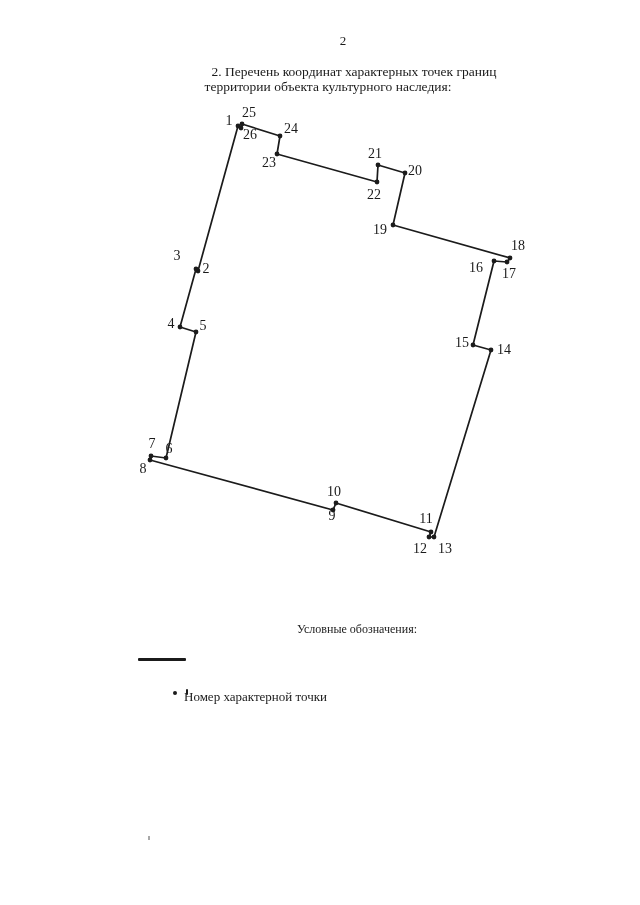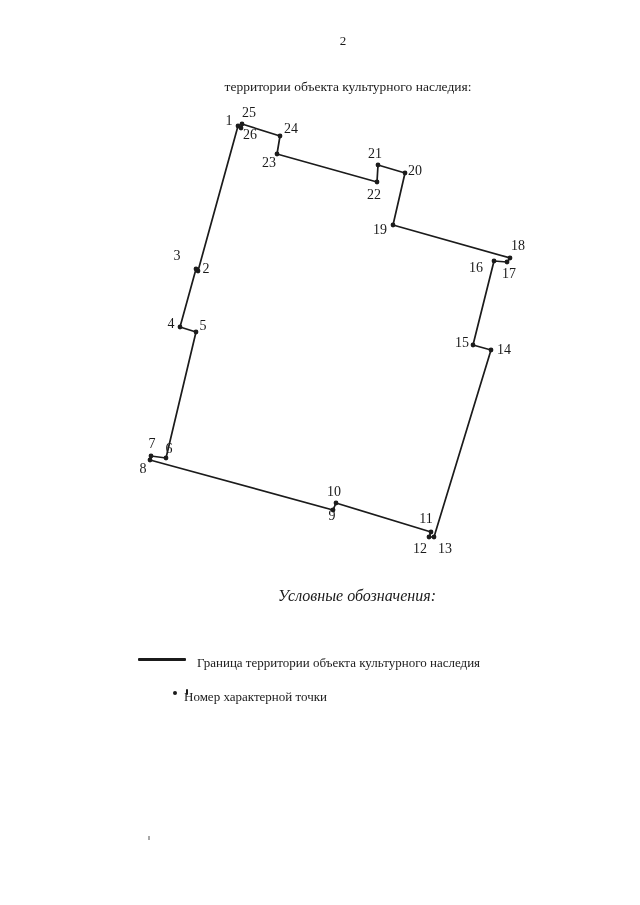--- a/index.html
+++ b/index.html
@@ -18,33 +18,32 @@
 
   .page-number {
     top: 33px; left: 343px;
     font-size: 13px;
   }
   .title-line1 {
     top: 64px; left: 354px;
     font-size: 13.5px;
   }
   .title-line2 {
-    top: 79px; left: 348px;
+    top: 79px; left: 328px;
     font-size: 13.5px;
   }
 
   .diagram-svg {
     position: absolute;
     top: 0; left: 0;
   }
 
   .legend-heading {
-    top: 587px; left: 357px;
-    font-size: 16px;
-    font-style: italic;
+    top: 622px; left: 357px;
+    font-size: 12px;
   }
   .legend-swatch-line {
     top: 658px; left: 138px;
     width: 48px; height: 3px;
     background: #1b1b1b;
     border-radius: 1px;
   }
   .legend-label-boundary {
     top: 655px; left: 197px;
     font-size: 13px;
@@ -74,20 +73,21 @@
     background: #a8a8a8;
   }
 </style>
 </head>
 <body>
 
 <div class="page">
 
   <div class="abs centered page-number">2</div>
 
+  <div class="abs centered title-line1">2. Перечень координат характерных точек границ</div>
 
   <div class="abs centered title-line2">территории объекта культурного наследия:</div>
 
   <svg class="diagram-svg" width="640" height="905" viewBox="0 0 640 905">
       <polygon points="238,126 198,271 196,269 180,327 196,332 166,458 151,456 150,460 333,510 336,503 431,532 429,537 434,537 491,350 473,345 494,261 507,262 510,258 393,225 405,173 378,165 377,182 277,154 280,136 242,124 241,128" fill="none" stroke="#1b1b1b" stroke-width="1.7" stroke-linejoin="round" stroke-linecap="round"></polygon>
       <circle cx="238" cy="126" r="2.4" fill="#1b1b1b"></circle>
       <text x="229" y="124.5" text-anchor="middle" font-family="&quot;Liberation Serif&quot;, serif" font-size="14" fill="#1a1a1a">1</text>
       <circle cx="198" cy="271" r="2.4" fill="#1b1b1b"></circle>
       <text x="206" y="272.5" text-anchor="middle" font-family="&quot;Liberation Serif&quot;, serif" font-size="14" fill="#1a1a1a">2</text>
       <circle cx="196" cy="269" r="2.4" fill="#1b1b1b"></circle>
@@ -137,21 +137,20 @@
       <circle cx="242" cy="124" r="2.4" fill="#1b1b1b"></circle>
       <text x="249" y="116.5" text-anchor="middle" font-family="&quot;Liberation Serif&quot;, serif" font-size="14" fill="#1a1a1a">25</text>
       <circle cx="241" cy="128" r="2.4" fill="#1b1b1b"></circle>
       <text x="250" y="138.5" text-anchor="middle" font-family="&quot;Liberation Serif&quot;, serif" font-size="14" fill="#1a1a1a">26</text>
     </svg>
 
   <div class="abs centered legend-heading">Условные обозначения:</div>
 
   <div class="abs legend-swatch-line"></div>
 
-  <div class="abs legend-label-boundary">Граница территории объекта культурного наследия</div>
 
   <div class="abs legend-dot"></div>
 
   <div class="abs legend-tick"></div>
 
   <div class="abs legend-label-point">Номер характерной точки</div>
 
   <div class="abs scan-speck"></div>
 
 </div>

